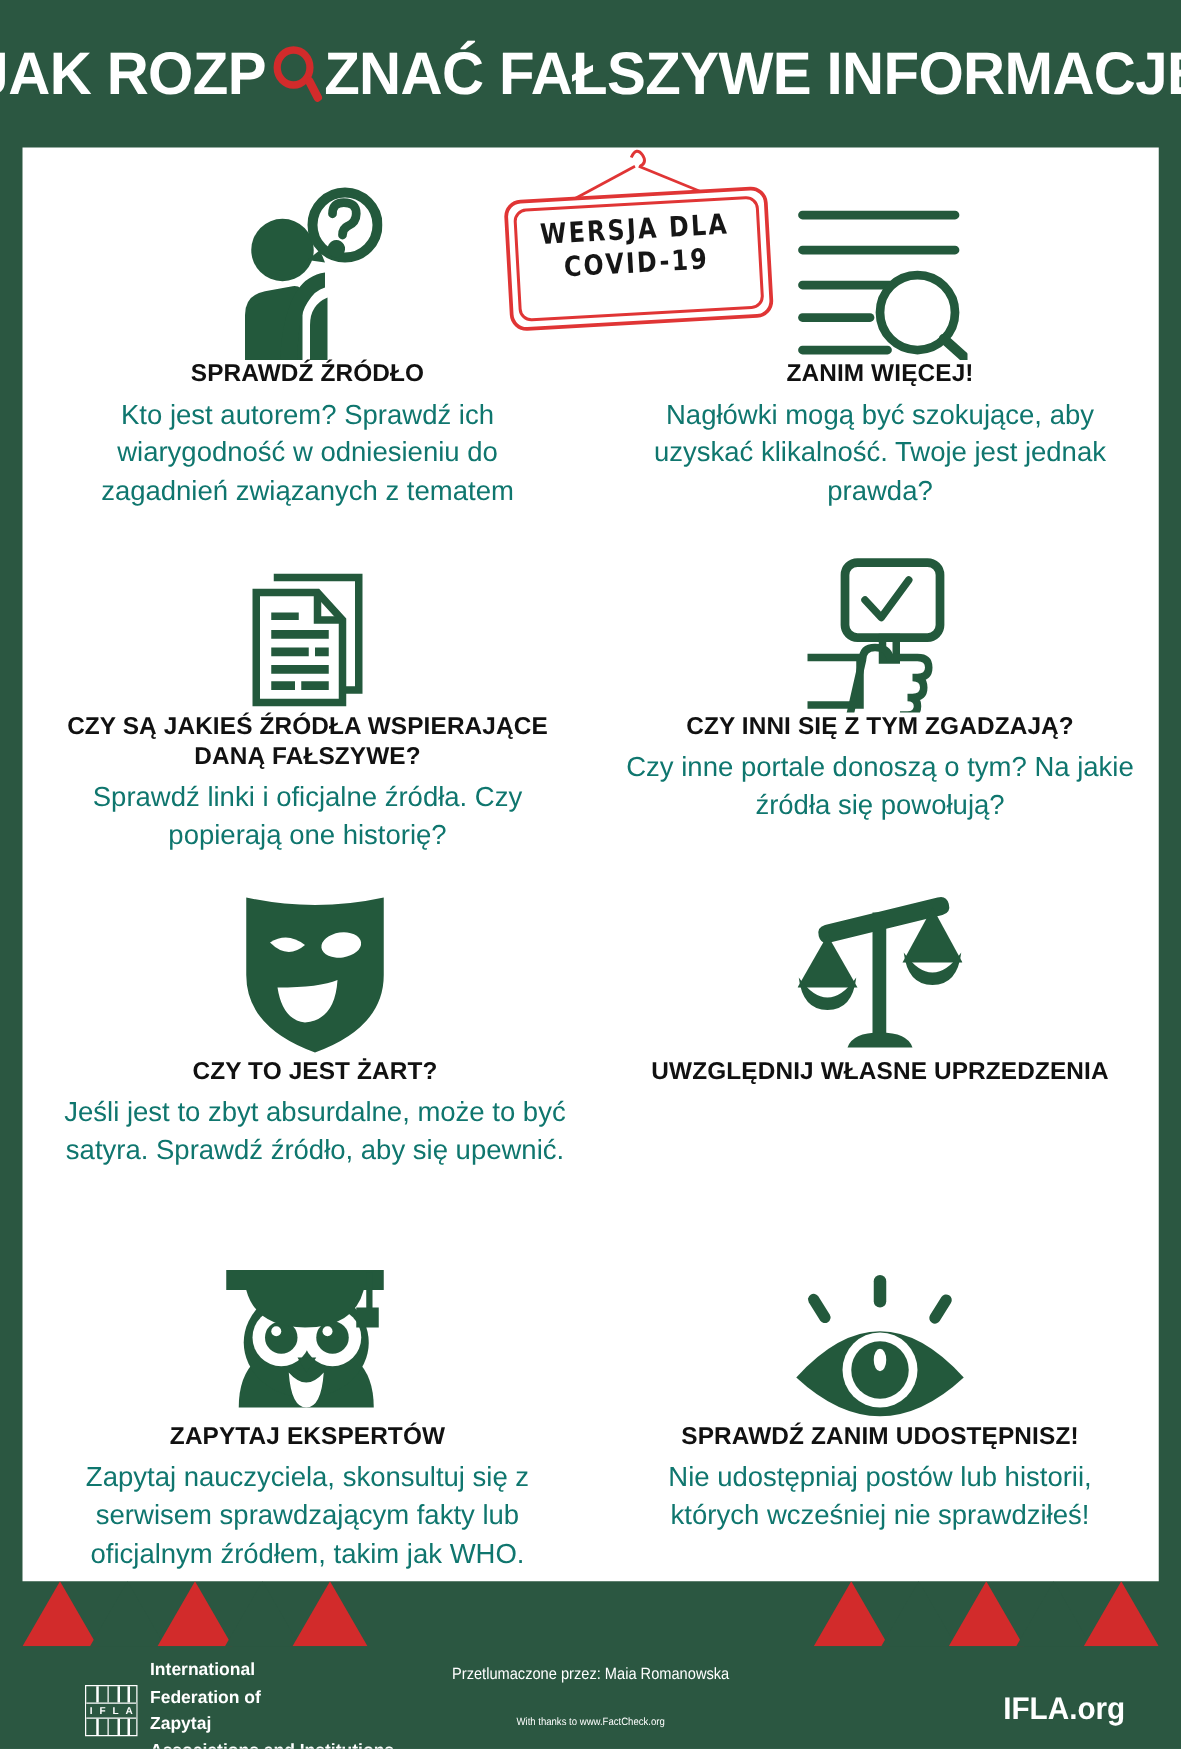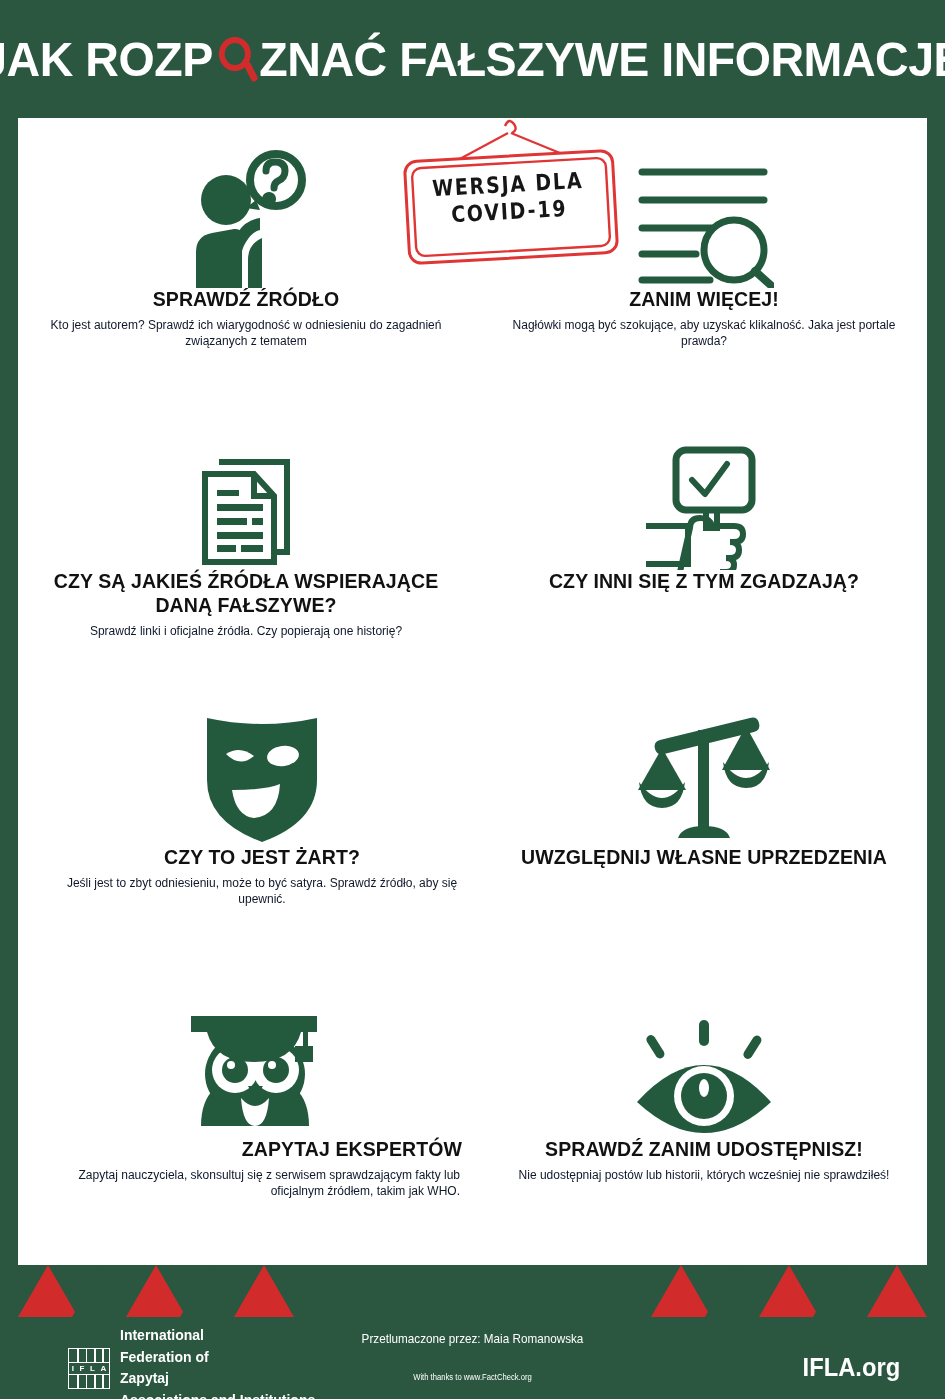--- a/index.html
+++ b/index.html
@@ -111,35 +111,35 @@
     font-weight: bold;
     font-size: 19.5px;
     color: #111111;
     line-height: 1.22;
     letter-spacing: 0.1px;
     padding: 0 20px;
   }
   .tip p {
     font-family: "Liberation Sans", sans-serif;
     font-weight: normal;
-    font-size: 12px;
-    color: #0f172a;
+    font-size: 22px;
+    color: #0f766e;
     line-height: 1.38;
     margin-top: 5px;
     padding: 0 22px;
   }
 
   
   .tip-1 { left: 2px;   top: 20px;  }
   .tip-2 { left: 460px; top: 20px;  }
   .tip-3 { left: 2px;   top: 312px; }
   .tip-4 { left: 460px; top: 312px; }
-  .tip-5 { left: 18px;   top: 578px; }
+  .tip-5 { left: 8px;   top: 578px; }
   .tip-6 { left: 460px; top: 578px; }
-  .tip-7 { left: 12px;   top: 872px; text-align: right; }
+  .tip-7 { left: 2px;   top: 872px; }
   .tip-8 { left: 460px; top: 872px; }
 
   .tip-2 .icon-wrap, .tip-4 .icon-wrap { height: 150px; }
   .tip-3 .icon-wrap, .tip-4 .icon-wrap { height: 140px; }
   .tip-5 .icon-wrap, .tip-6 .icon-wrap { height: 150px; }
   .tip-7 .icon-wrap, .tip-8 .icon-wrap { height: 148px; }
 
   .ic { fill: #23593c; }
   .ic-stroke { stroke: #23593c; fill: none; }
 
@@ -295,21 +295,21 @@
               <line x1="8" y1="42" x2="130" y2="42"></line>
               <line x1="8" y1="70" x2="78" y2="70"></line>
               <line x1="8" y1="96" x2="62" y2="96"></line>
               <line x1="8" y1="122" x2="76" y2="122"></line>
             </g>
             <circle cx="100" cy="92" r="30" class="ic-stroke" stroke-width="7"></circle>
             <line x1="121" y1="113" x2="140" y2="130" class="ic-stroke" stroke-width="8" stroke-linecap="round"></line>
           </svg>
         </div>
         <h2>ZANIM WIĘCEJ!</h2>
-        <p>Nagłówki mogą być szokujące, aby uzyskać klikalność. Jaka jest portale prawda?</p>
+        <p>Nagłówki mogą być szokujące, aby uzyskać klikalność. Twoje jest jednak prawda?</p>
       </div>
 
       <div class="tip tip-3">
         <div class="icon-wrap">
           <svg width="108" height="122" viewBox="0 0 108 122">
             <path class="ic-stroke" stroke-width="6" d="M27 14 L95 14 L95 104 L80 104"></path>
             <path class="ic-stroke" stroke-width="6" d="M13 26 L62 26 L82 48 L82 114 L13 114 Z"></path>
             <path class="ic-stroke" stroke-width="6" d="M62 26 L62 48 L82 48"></path>
             <g class="ic">
               <rect x="25" y="42" width="22" height="6"></rect>
@@ -332,33 +332,34 @@
             <rect x="34" y="6" width="76" height="60" rx="10" ry="10" class="ic-stroke" stroke-width="7"></rect>
             <path class="ic-stroke" stroke-width="6" d="M50 36 l13 14 l22 -30" stroke-linecap="round" stroke-linejoin="round"></path>
             <rect x="64" y="66" width="11" height="18" class="ic-stroke" stroke-width="6"></rect>
             <path class="ic-stroke" stroke-width="6" d="M48 84 q0 -10 10 -10 q10 0 12 8 l22 0 q9 0 9 8 q0 8 -9 8 l-4 0
                      q9 0 9 8 q0 8 -9 8 l-4 0 q8 0 8 7 q0 7 -8 7 l-6 0
                      q7 0 7 6 q0 6 -7 6 l-18 0 q-14 0 -22 -12 Z"></path>
             <path class="ic-stroke" stroke-width="6" d="M4 82 L46 82 L46 120 L4 120"></path>
           </svg>
         </div>
         <h2>CZY INNI SIĘ Z TYM ZGADZAJĄ?</h2>
+        <p>Czy inne portale donoszą o tym? Na jakie źródła się powołują?</p>
       </div>
 
       <div class="tip tip-5">
         <div class="icon-wrap">
           <svg width="126" height="140" viewBox="0 0 126 140">
             <path class="ic" d="M8 12 q55 12 110 0 l0 62 q0 42 -55 62 q-55 -20 -55 -62 Z"></path>
             <path fill="#ffffff" d="M27 48 q14 -9 28 2 q-14 12 -28 -2 Z"></path>
             <ellipse fill="#ffffff" cx="84" cy="50" rx="16" ry="10" transform="rotate(-8 84 50)"></ellipse>
             <path fill="#ffffff" d="M33 84 q34 0 48 -6 q-2 32 -26 34 q-18 -2 -22 -28 Z"></path>
           </svg>
         </div>
         <h2>CZY TO JEST ŻART?</h2>
-        <p>Jeśli jest to zbyt odniesieniu, może to być satyra. Sprawdź źródło, aby się upewnić.</p>
+        <p>Jeśli jest to zbyt absurdalne, może to być satyra. Sprawdź źródło, aby się upewnić.</p>
       </div>
 
       <div class="tip tip-6">
         <div class="icon-wrap">
           <svg width="132" height="134" viewBox="0 0 132 134">
             <rect class="ic" x="60" y="18" width="11" height="100"></rect>
             <path class="ic" d="M22 28 L112 6 q7 -2 9 5 q2 7 -5 9 L26 42 q-7 2 -9 -5 q-2 -7 5 -9 Z"></path>
             <path class="ic" d="M24 36 L48 78 L0 78 Z"></path>
             <path class="ic" d="M108 14 L132 58 L84 58 Z"></path>
             <path class="ic" d="M1 70 q23 32 46 0 q-3 26 -23 26 q-20 0 -23 -26 Z"></path>

